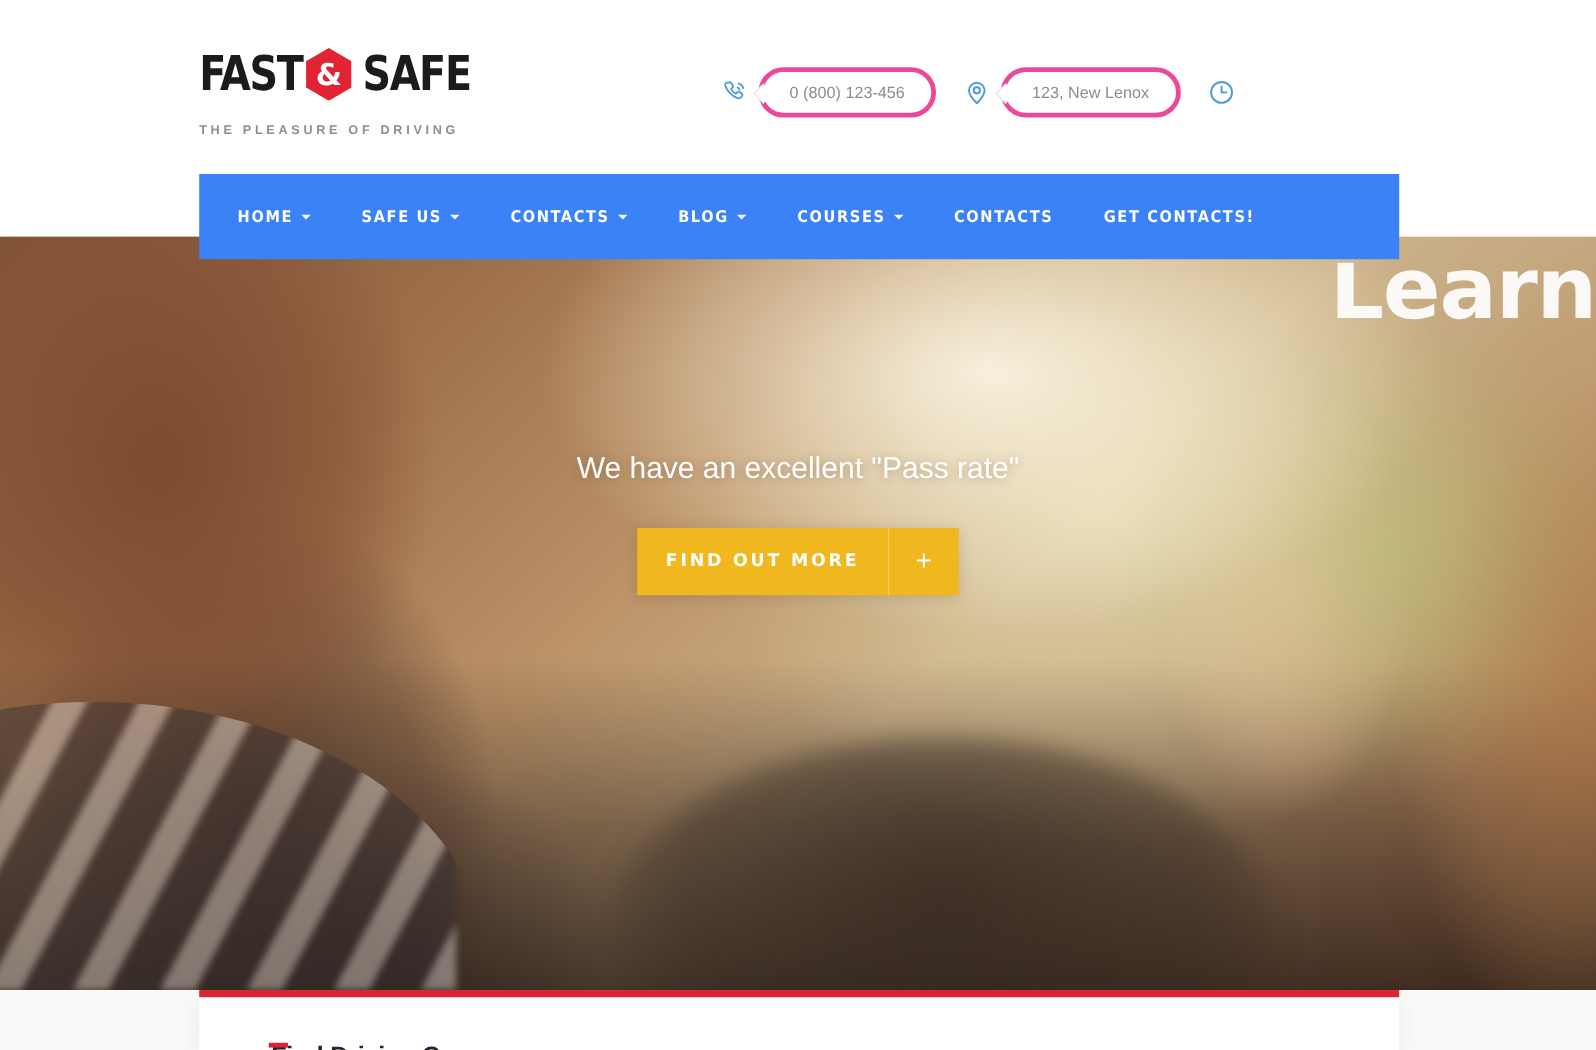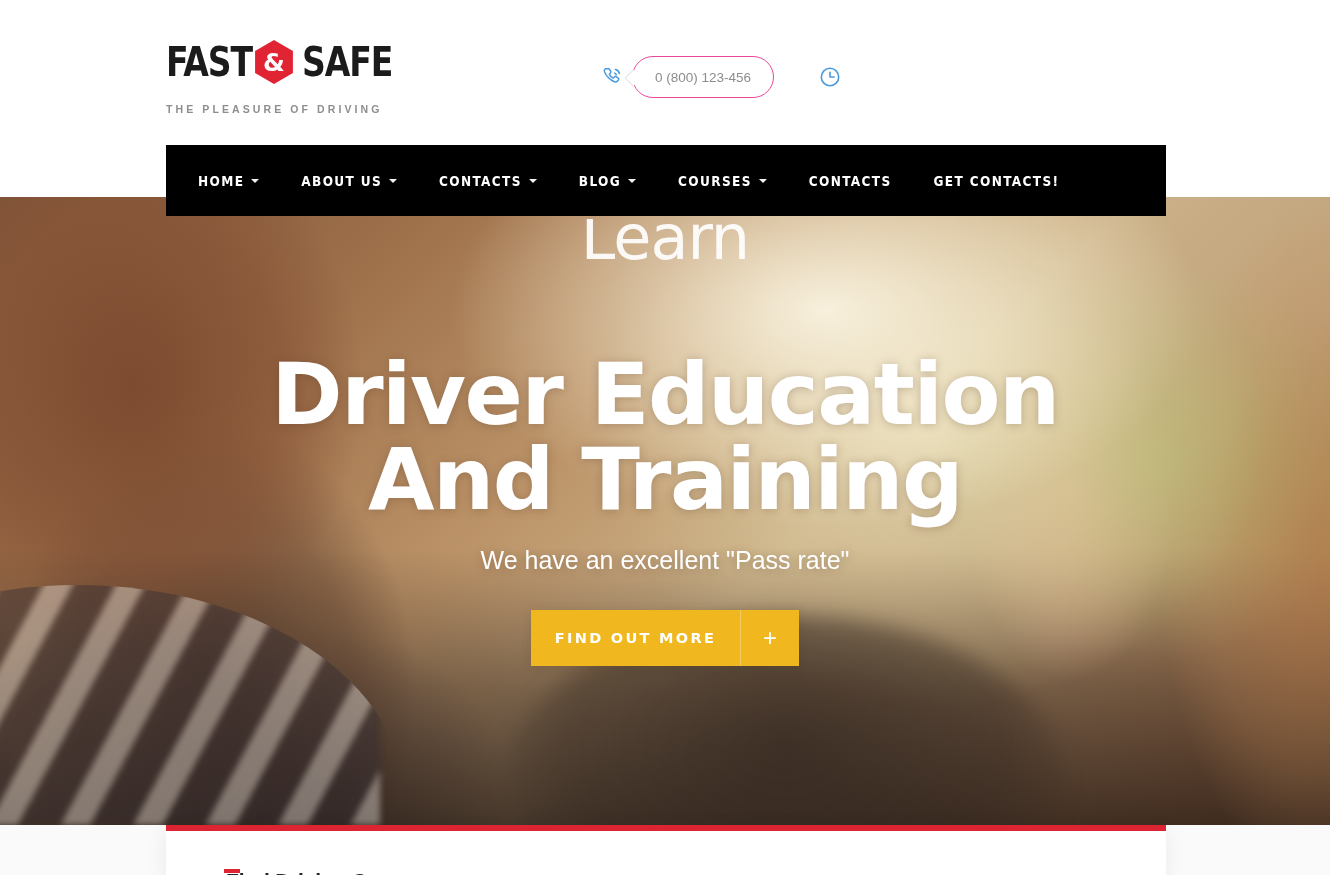--- a/index.html
+++ b/index.html
@@ -110,21 +110,21 @@
     width: 24px;
     height: 24px;
     flex: 0 0 24px;
     color: #4a9ae0;
     margin-right: 8px;
   }
   .contact-icon svg { display: block; width: 24px; height: 24px; }
 
   .contact-bubble {
     position: relative;
-    border: 1px solid #ec4899;
+    border: 4px solid #ec4899;
     border-radius: 22px;
     height: 42px;
     display: flex;
     align-items: center;
     padding: 0 22px;
     font-size: 13.5px;
     color: #8d8d8d;
     white-space: nowrap;
     background: #ffffff;
   }
@@ -145,21 +145,21 @@
 
   .contact-gap { width: 22px; }
 
   
   .navbar {
     position: absolute;
     left: 166px;
     top: 145px;
     width: 1000px;
     height: 71px;
-    background: #000000;
+    background: #3b82f6;
     display: flex;
     align-items: center;
     padding-left: 32px;
     z-index: 25;
   }
 
   .nav-item {
     display: flex;
     align-items: center;
     color: #ffffff;
@@ -250,24 +250,24 @@
     filter: blur(3px);
     opacity: 0.75;
     clip-path: ellipse(78% 72% at 28% 92%);
   }
 
   
   .hero-ghost {
     position: absolute;
     left: 0; right: 0;
     top: 22px;
-    text-align: center;
+    text-align: right;
     font-family: "DejaVu Sans", sans-serif;
-    font-weight: normal;
-    font-size: 62px;
+    font-weight: bold;
+    font-size: 71px;
     color: rgba(255,255,255,0.92);
     letter-spacing: -1px;
     line-height: 0.62;
     height: 56px;
     overflow: hidden;
     user-select: none;
   }
 
   .hero-inner {
     position: relative;
@@ -414,20 +414,29 @@
             <path d="M7.5 3.8c.5-.4 1.2-.3 1.6.2l1.6 2.2c.3.5.3 1.1-.1 1.5l-1 1c-.3.3-.3.7-.1 1 .7 1.3 1.8 2.4 3.1 3.1.3.2.8.1 1-.1l1-1c.4-.4 1-.4 1.5-.1l2.2 1.6c.5.4.6 1.1.2 1.6l-1 1.2c-.7.9-2 1.2-3 .8-2.3-.9-4.4-2.3-6-4-1.7-1.6-3.1-3.7-4-6-.4-1 0-2.3.8-3z"></path>
             <path d="M15.5 4.6a5.2 5.2 0 0 1 3.9 3.9"></path>
             <path d="M14.6 8.1a2.6 2.6 0 0 1 1.7 1.7"></path>
           </svg>
         </span>
         <span class="contact-bubble">0 (800) 123-456</span>
       </div>
 
       <span class="contact-gap"></span>
 
+      <div class="contact-item">
+        <span class="contact-icon">
+          <svg viewBox="0 0 24 24" fill="none" stroke="currentColor" stroke-width="1.6" stroke-linecap="round" stroke-linejoin="round">
+            <path d="M12 21s6.5-6.2 6.5-10.5a6.5 6.5 0 0 0-13 0C5.5 14.8 12 21 12 21z"></path>
+            <circle cx="12" cy="10.3" r="2.6"></circle>
+          </svg>
+        </span>
+        <span class="contact-bubble">123, New Lenox</span>
+      </div>
 
       <span class="contact-gap"></span>
 
       <div class="contact-item">
         <span class="contact-icon">
           <svg viewBox="0 0 24 24" fill="none" stroke="currentColor" stroke-width="1.6" stroke-linecap="round" stroke-linejoin="round">
             <circle cx="12" cy="12" r="8.7"></circle>
             <path d="M12 7.2V12h4.1"></path>
           </svg>
         </span>
@@ -435,21 +444,21 @@
 
     </div>
   </div>
 
   <nav class="navbar">
     <div class="nav-item">
       <span>HOME</span>
       <i class="nav-caret"></i>
     </div>
     <div class="nav-item">
-      <span>ABOUT US</span>
+      <span>SAFE US</span>
       <i class="nav-caret"></i>
     </div>
     <div class="nav-item">
       <span>CONTACTS</span>
       <i class="nav-caret"></i>
     </div>
     <div class="nav-item">
       <span>BLOG</span>
       <i class="nav-caret"></i>
     </div>
@@ -466,24 +475,20 @@
   </nav>
 
   <section class="hero">
     <div class="hero-photo"></div>
     <div class="hero-sleeve"></div>
     <div class="hero-dash"></div>
 
     <div class="hero-ghost">Learn</div>
 
     <div class="hero-inner">
-      <h1 class="hero-title">
-        <span>Driver Education</span>
-        <span>And Training</span>
-      </h1>
       <p class="hero-sub">We have an excellent "Pass rate"</p>
 
       <div class="cta">
         <span class="cta-label">FIND OUT MORE</span>
         <span class="cta-plus">+</span>
       </div>
     </div>
   </section>
 
   <div class="below"></div>

